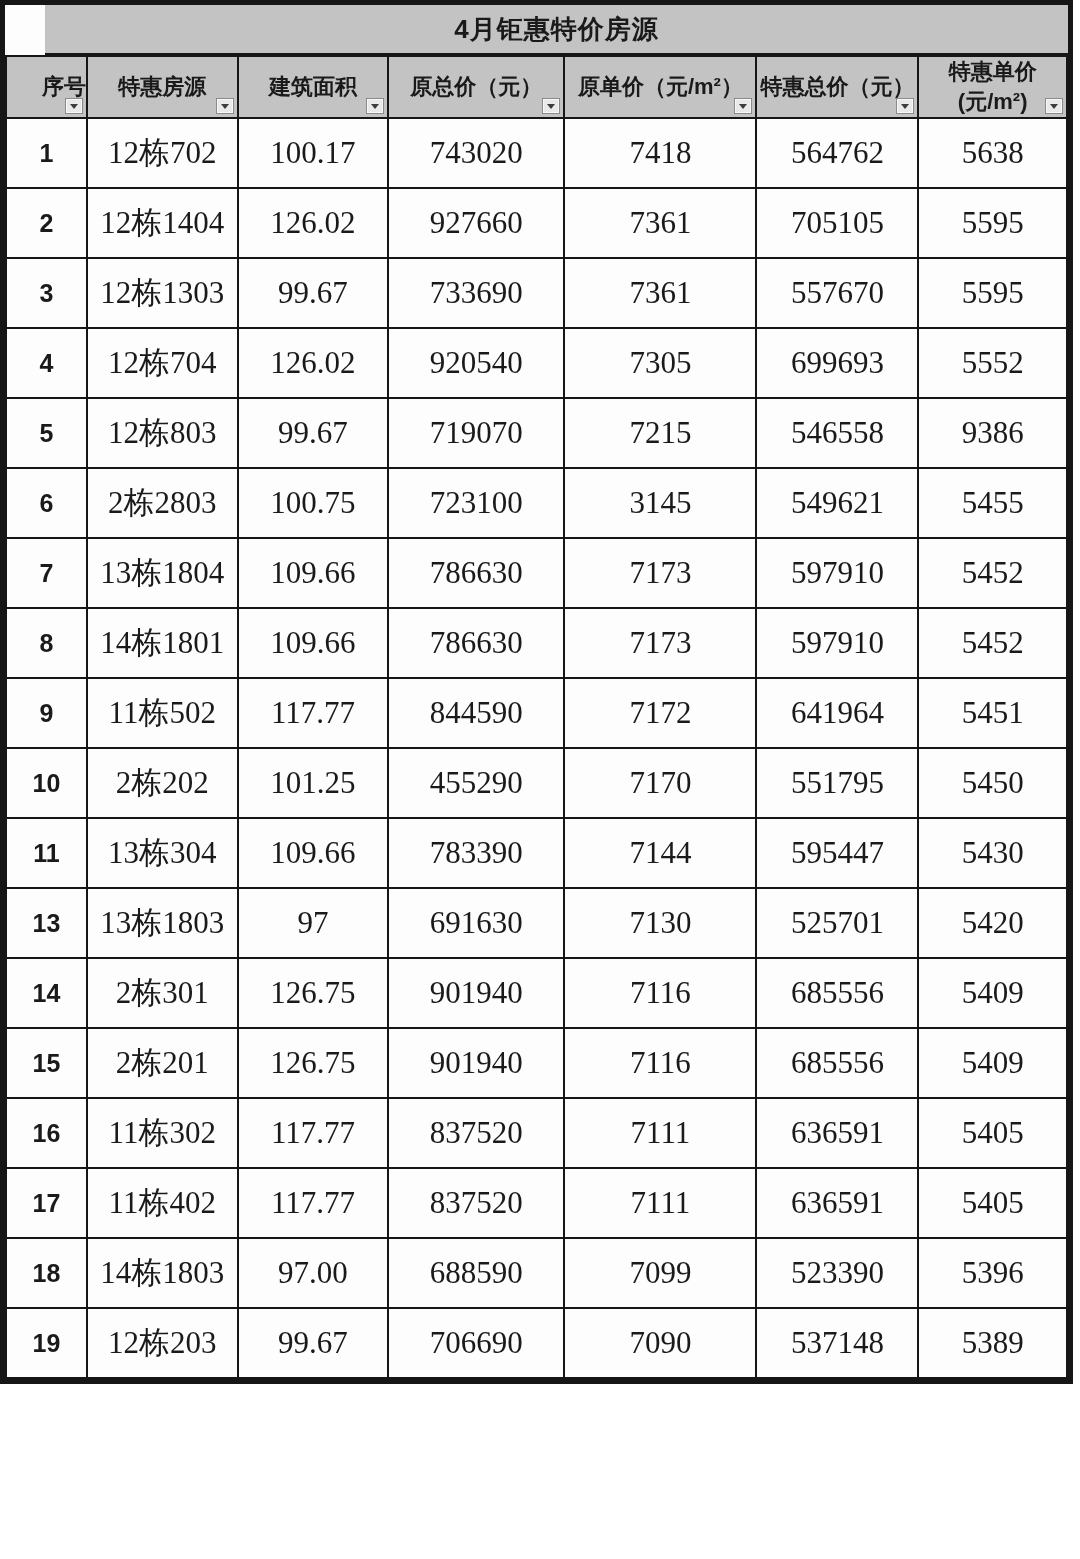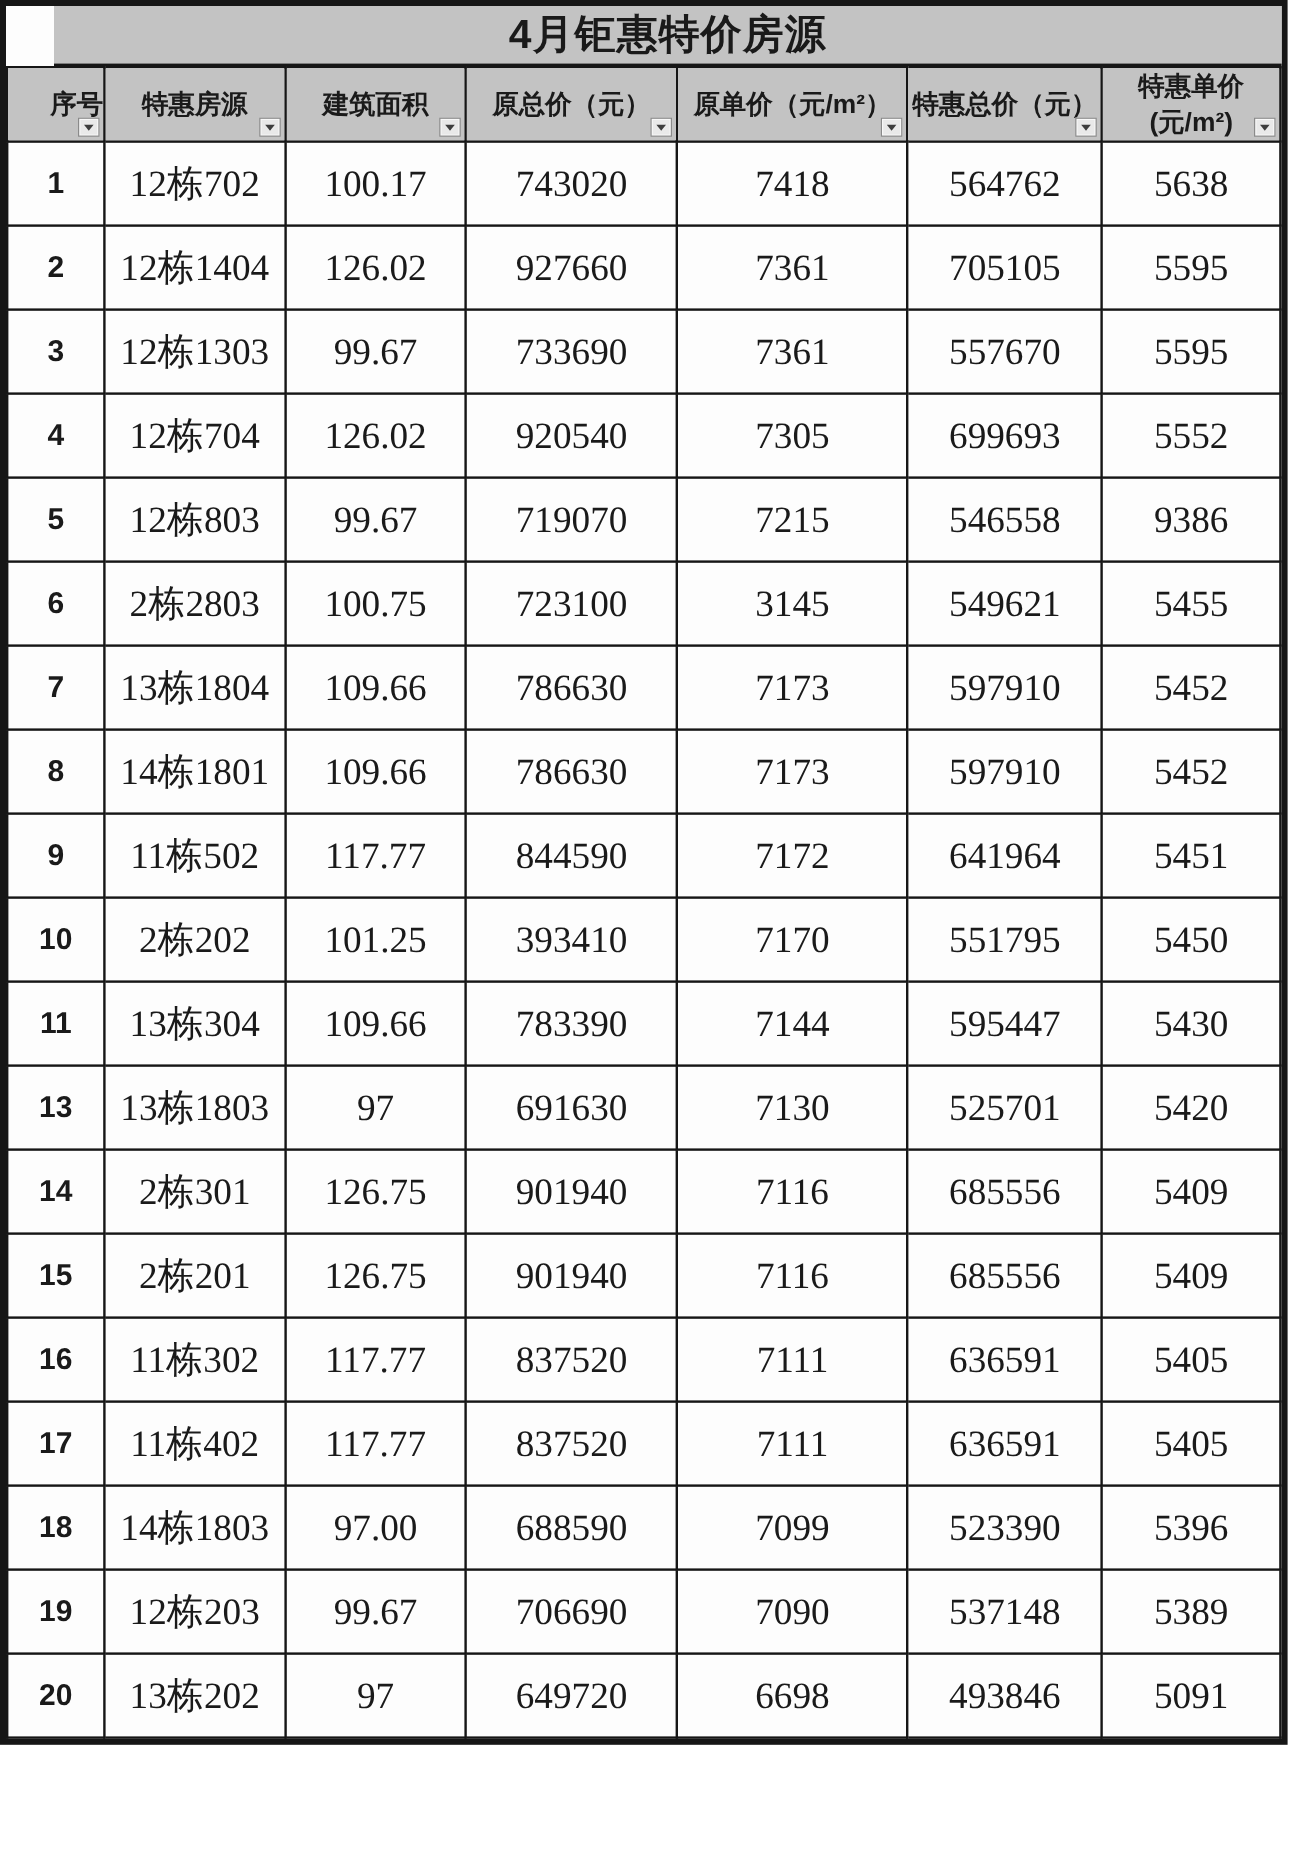--- a/index.html
+++ b/index.html
@@ -21,21 +21,21 @@
     position:absolute;top:0;left:0;
     width:1073px;
     border:5px solid var(--border);
     background:var(--body-bg);
   }
   .title-bar{
     height:50px;
     background:var(--header-bg);
     border-bottom:2px solid var(--border);
     display:flex;align-items:center;justify-content:center;
-    font-size:34px;font-weight:bold;
+    font-size:26px;font-weight:bold;
     letter-spacing:1px;
     margin-left:40px;
   }
   table{
     border-collapse:collapse;
     table-layout:fixed;
     width:100%;
   }
   th,td{
     border:2px solid var(--border);
@@ -198,21 +198,21 @@
           <td>117.77</td>
           <td>844590</td>
           <td>7172</td>
           <td>641964</td>
           <td>5451</td>
         </tr>
         <tr>
           <td class="idx">10</td>
           <td>2栋202</td>
           <td>101.25</td>
-          <td>393410</td>
+          <td>455290</td>
           <td>7170</td>
           <td>551795</td>
           <td>5450</td>
         </tr>
         <tr>
           <td class="idx">11</td>
           <td>13栋304</td>
           <td>109.66</td>
           <td>783390</td>
           <td>7144</td>
@@ -275,24 +275,15 @@
         </tr>
         <tr>
           <td class="idx">19</td>
           <td>12栋203</td>
           <td>99.67</td>
           <td>706690</td>
           <td>7090</td>
           <td>537148</td>
           <td>5389</td>
         </tr>
-        <tr>
-          <td class="idx">20</td>
-          <td>13栋202</td>
-          <td>97</td>
-          <td>649720</td>
-          <td>6698</td>
-          <td>493846</td>
-          <td>5091</td>
-        </tr>
       </tbody>
   </table>
 </div>
 
 </body></html>

